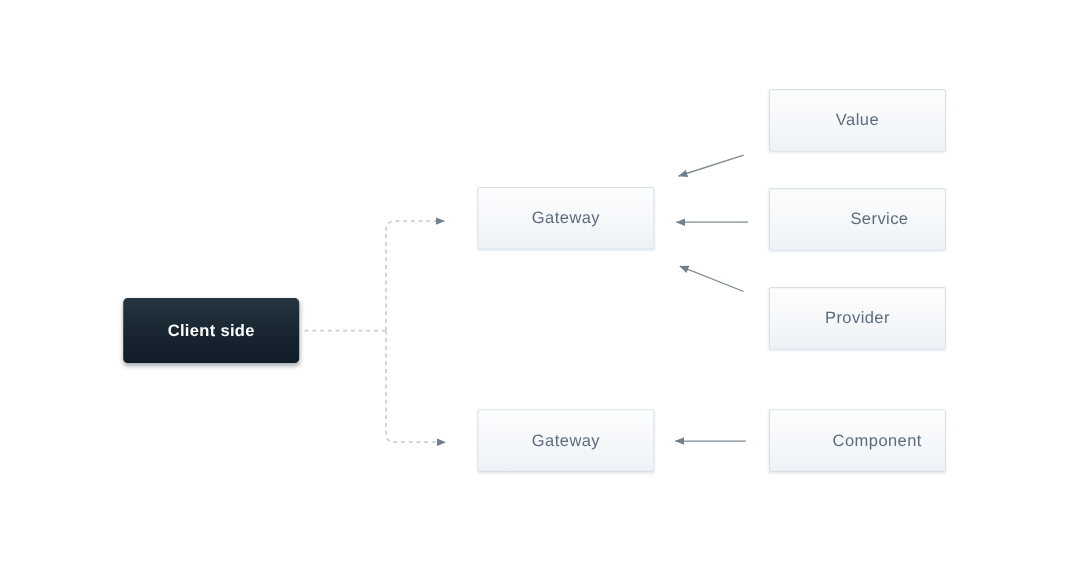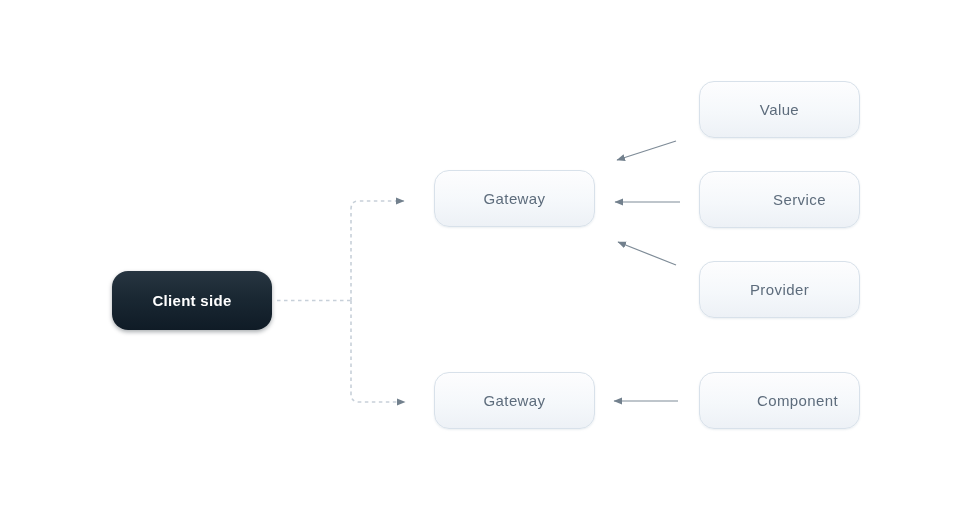--- a/index.html
+++ b/index.html
@@ -21,36 +21,36 @@
     top: 0;
     width: 970px;
     height: 511px;
   }
   .node {
     position: absolute;
     width: 161px;
     height: 57px;
     box-sizing: border-box;
     border: 1px solid #d8e1ea;
-    border-radius: 15px;
+    border-radius: 2px;
     background: linear-gradient(180deg, #fdfdfe 0%, #f5f8fb 55%, #edf1f6 100%);
     box-shadow: 0 1px 2px rgba(140,160,180,0.18);
     display: flex;
     align-items: center;
     justify-content: center;
     color: #5d6c7c;
     font-size: 15px;
     font-weight: 500;
     letter-spacing: 0.4px;
   }
   .node.dark {
     width: 160px;
     height: 59px;
     border: none;
-    border-radius: 16px;
+    border-radius: 4px;
     background: linear-gradient(180deg, #273541 0%, #1a2833 45%, #0f1b26 100%);
     box-shadow: 0 2px 4px rgba(10,20,30,0.35);
     color: #ffffff;
     font-weight: 600;
     font-size: 15px;
     letter-spacing: 0.3px;
   }
   
   .pos-client        { left: 112px; top: 271px; }
   .pos-gateway-top   { left: 434px; top: 170px; }

